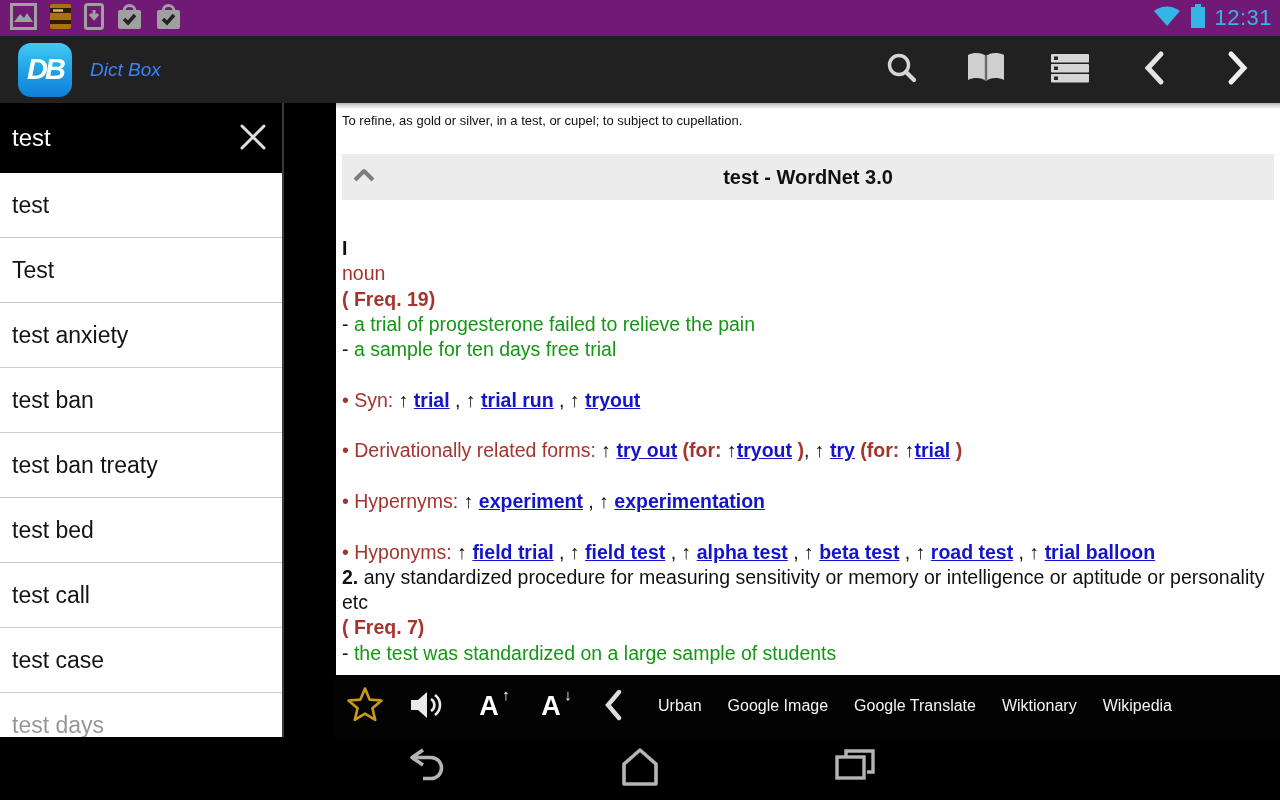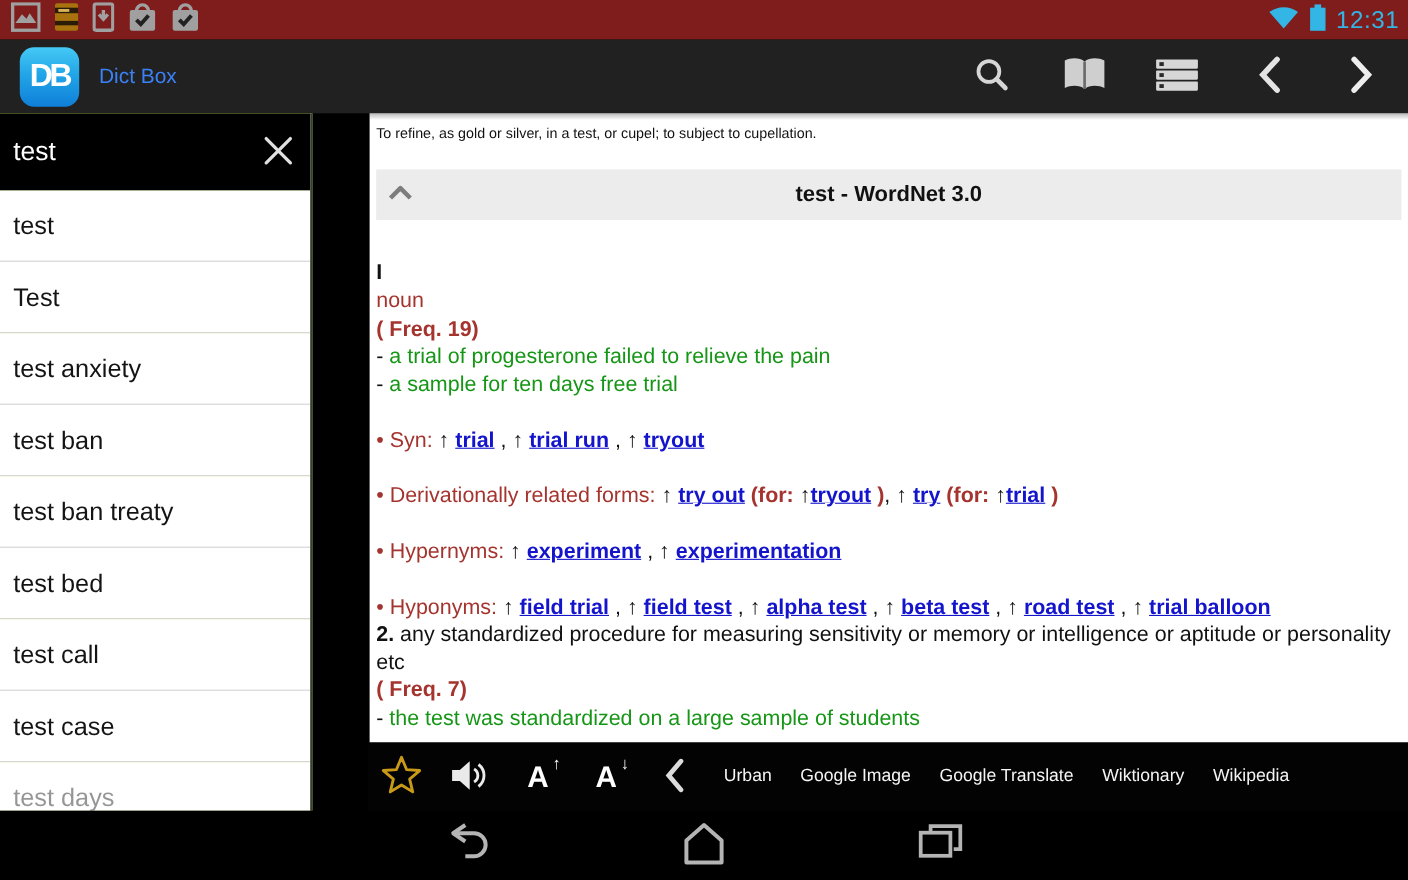--- a/index.html
+++ b/index.html
@@ -1,28 +1,28 @@
 <!DOCTYPE html>
 <html><head>
 <meta charset="utf-8">
 <style>
   html,body{margin:0;padding:0;background:#000;}
   .screen{position:relative;width:1280px;height:800px;overflow:hidden;background:#000;
           font-family:"Liberation Sans",sans-serif;}
 
   
-  .status-bar{position:absolute;top:0;left:0;width:1280px;height:36px;background:#7f1d1d;
+  .status-bar{position:absolute;top:0;left:0;width:1280px;height:36px;background:#701a75;
               display:flex;align-items:center;justify-content:space-between;}
   .sb-left{display:flex;align-items:center;gap:12px;padding-left:10px;}
   .sb-right{display:flex;align-items:center;gap:8px;padding-right:8px;}
   .sb-time{color:#33b5e5;font-size:22px;letter-spacing:.5px;}
 
   
   .app-bar{position:absolute;top:36px;left:0;width:1280px;height:67px;background:#212121;
-           display:flex;align-items:center;}
+           display:flex;align-items:center;font-style:italic;}
   .app-logo{width:54px;height:54px;margin-left:18px;border-radius:13px;
             background:linear-gradient(180deg,#45c9f5 0%,#22a6e8 45%,#0f7fd8 100%);
             display:flex;align-items:center;justify-content:center;}
   .app-logo span{color:#fff;font-size:29px;font-weight:bold;letter-spacing:-3px;}
   .app-title{color:#3b82f6;font-size:19px;margin-left:18px;flex:0 0 auto;}
   .ab-actions{margin-left:auto;display:flex;height:67px;}
   .ab-btn{width:84px;height:67px;display:flex;align-items:center;justify-content:center;
           background:none;border:none;padding:0;cursor:pointer;}
 
   

